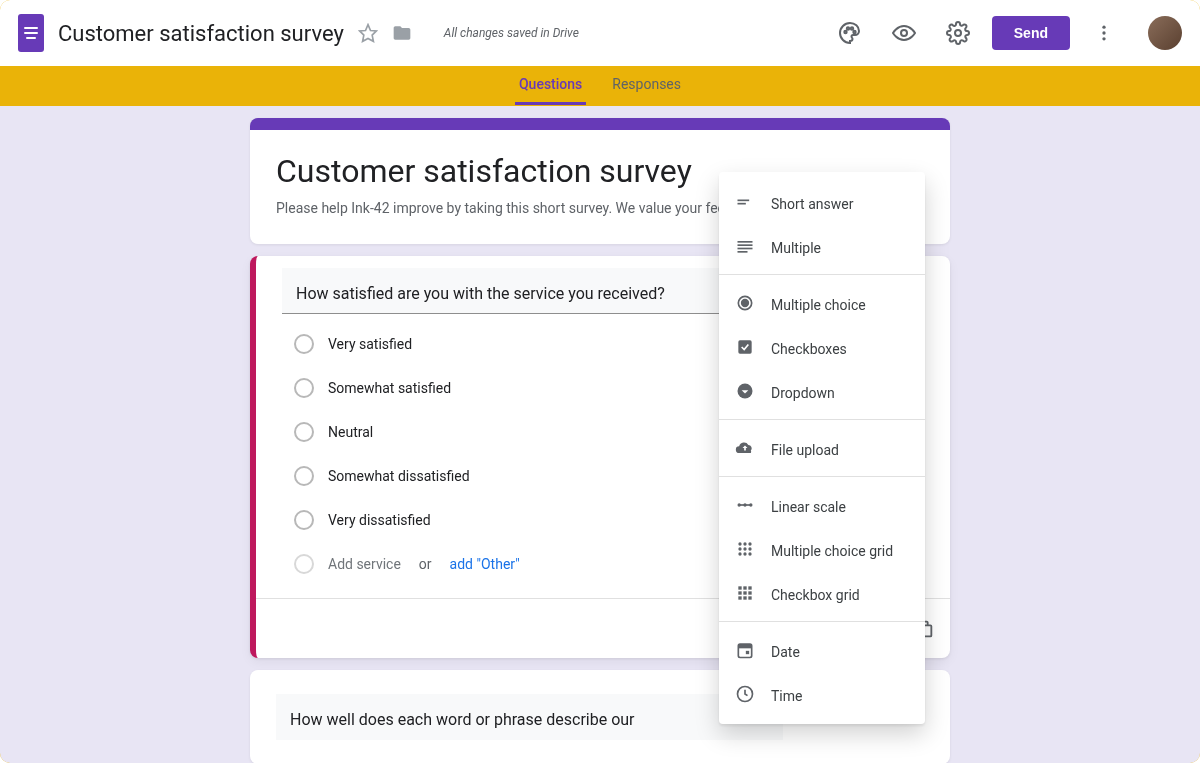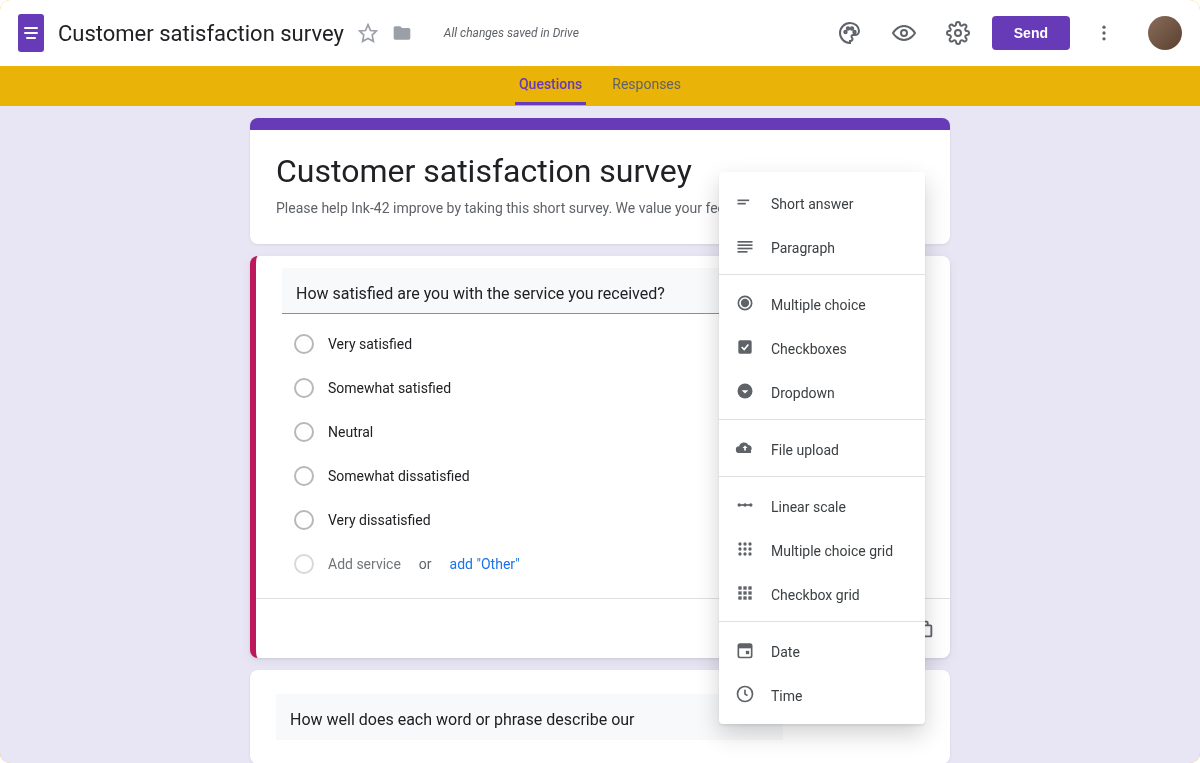--- a/index.html
+++ b/index.html
@@ -181,21 +181,21 @@
   </div>
   <div class="menu-item">
     <div class="menu-icon">
           <svg width="20" height="20" viewBox="0 0 24 24" fill="currentColor">
             <rect x="3" y="6" width="18" height="2"></rect>
             <rect x="3" y="10" width="18" height="2"></rect>
             <rect x="3" y="14" width="18" height="2"></rect>
             <rect x="3" y="18" width="12" height="2"></rect>
           </svg>
         </div>
-    <span>Paragraph</span>
+    <span>Multiple</span>
   </div>
   <div class="menu-divider"></div>
   <div class="menu-item">
     <div class="menu-icon">
           <svg width="20" height="20" viewBox="0 0 24 24" fill="none" stroke="currentColor" stroke-width="2">
             <circle cx="12" cy="12" r="8"></circle>
             <circle cx="12" cy="12" r="4" fill="currentColor"></circle>
           </svg>
         </div>
     <span>Multiple choice</span>

